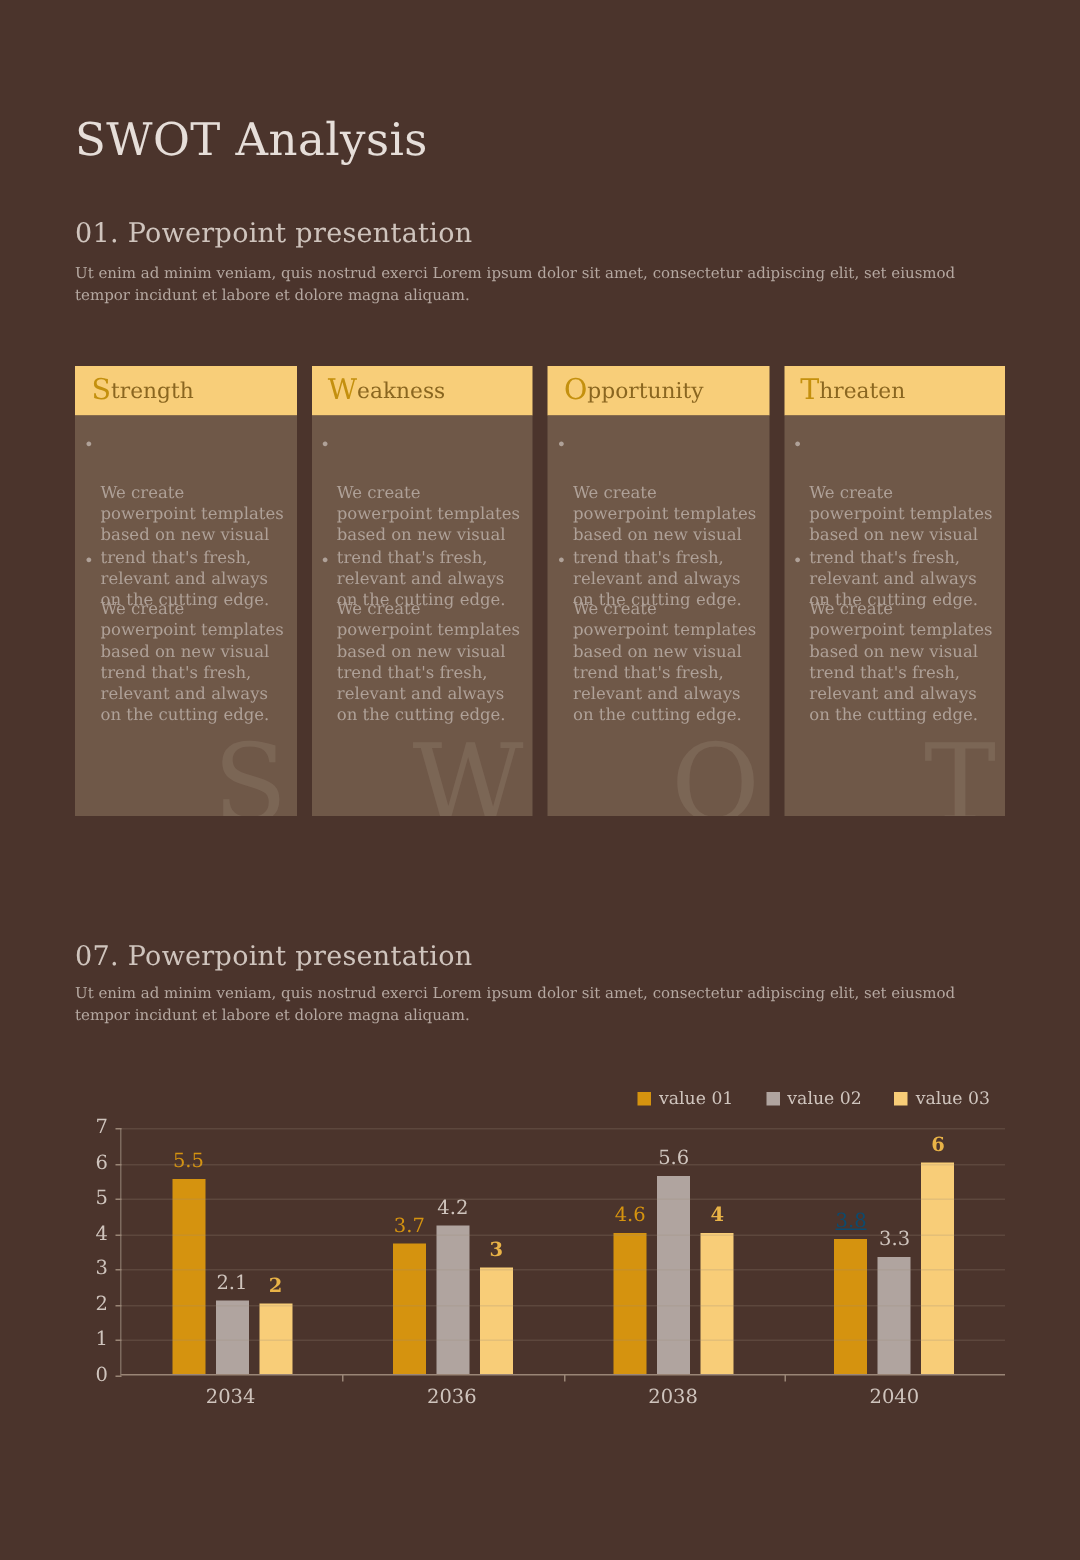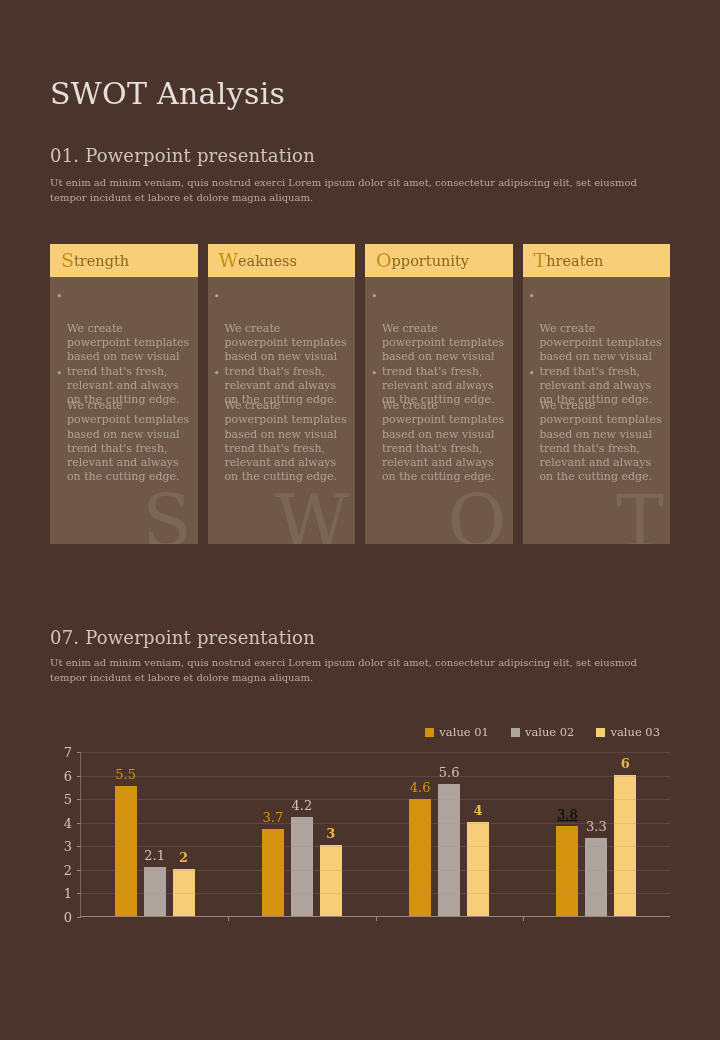--- a/index.html
+++ b/index.html
@@ -359,33 +359,33 @@
                 <span class="val" style="color: rgb(213, 147, 15);">3.7</span>
               </div>
               <div class="bar" style="height: 99px; background: rgb(176, 164, 159);">
                 <span class="val" style="color: rgb(207, 196, 189);">4.2</span>
               </div>
               <div class="bar" style="height: 70.7143px; background: rgb(248, 205, 120);">
                 <span class="val" style="color: rgb(233, 179, 71); font-weight: 700;">3</span>
               </div>
             </div>
             <div class="group">
-              <div class="bar" style="height: 117px; background: rgb(213, 147, 15);">
+              <div class="bar" style="height: 94px; background: rgb(213, 147, 15);">
                 <span class="val" style="color: rgb(213, 147, 15);">4.6</span>
               </div>
               <div class="bar" style="height: 132px; background: rgb(176, 164, 159);">
                 <span class="val" style="color: rgb(207, 196, 189);">5.6</span>
               </div>
               <div class="bar" style="height: 94.2857px; background: rgb(248, 205, 120);">
                 <span class="val" style="color: rgb(233, 179, 71); font-weight: 700;">4</span>
               </div>
             </div>
             <div class="group">
               <div class="bar" style="height: 89.5714px; background: rgb(213, 147, 15);">
-                <span class="val" style="color: #000000; text-decoration: underline;">3.8</span>
+                <span class="val" style="color: #0c4a6e; text-decoration: underline;">3.8</span>
               </div>
               <div class="bar" style="height: 77.7857px; background: rgb(176, 164, 159);">
                 <span class="val" style="color: rgb(207, 196, 189);">3.3</span>
               </div>
               <div class="bar" style="height: 141.429px; background: rgb(248, 205, 120);">
                 <span class="val" style="color: rgb(233, 179, 71); font-weight: 700;">6</span>
               </div>
             </div>
           </div>
       <div class="gridline" style="top: 0px;"></div>
@@ -397,16 +397,22 @@
           <div class="gridline" style="top: 70.7143px;"></div>
           <div class="ytick" style="top: 70.7143px;"></div>
           <div class="gridline" style="top: 94.2857px;"></div>
           <div class="ytick" style="top: 94.2857px;"></div>
           <div class="gridline" style="top: 117.857px;"></div>
           <div class="ytick" style="top: 117.857px;"></div>
           <div class="gridline" style="top: 141.429px;"></div>
           <div class="ytick" style="top: 141.429px;"></div>
           <div class="ytick" style="top: 165px;"></div>
         </div>
+      <div class="xlabels">
+          <div class="xlab">2034</div>
+          <div class="xlab">2036</div>
+          <div class="xlab">2038</div>
+          <div class="xlab">2040</div>
+        </div>
     </div>
   </div>
 
 </div>
 
 </body></html>

